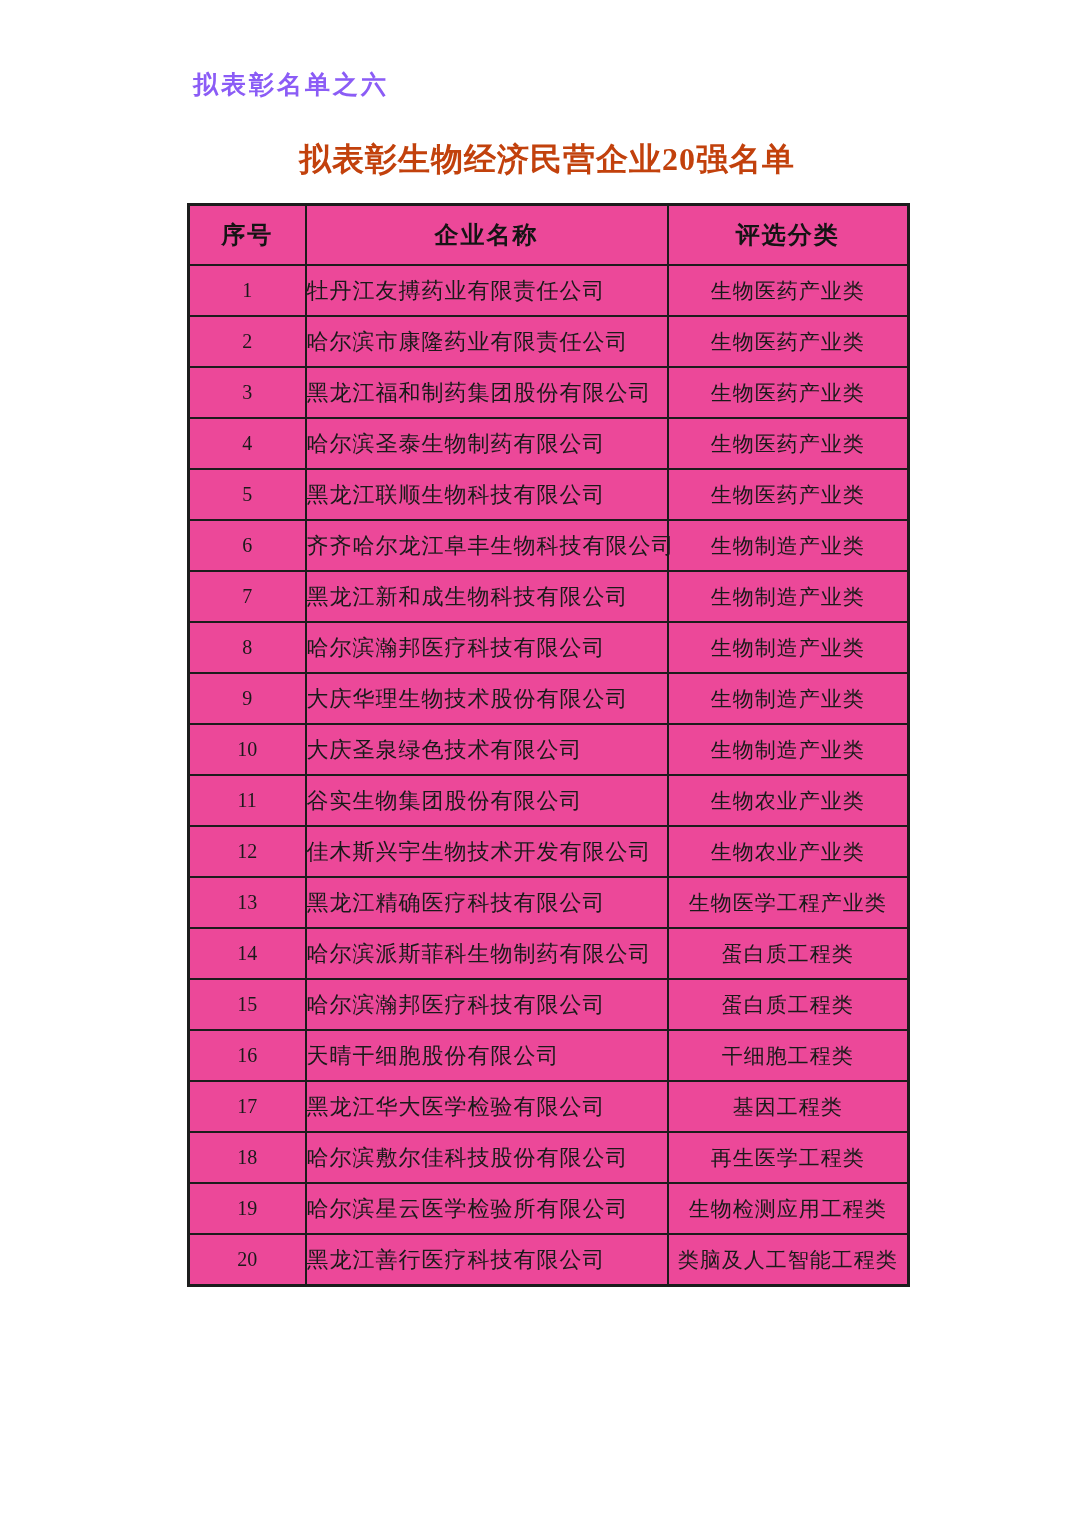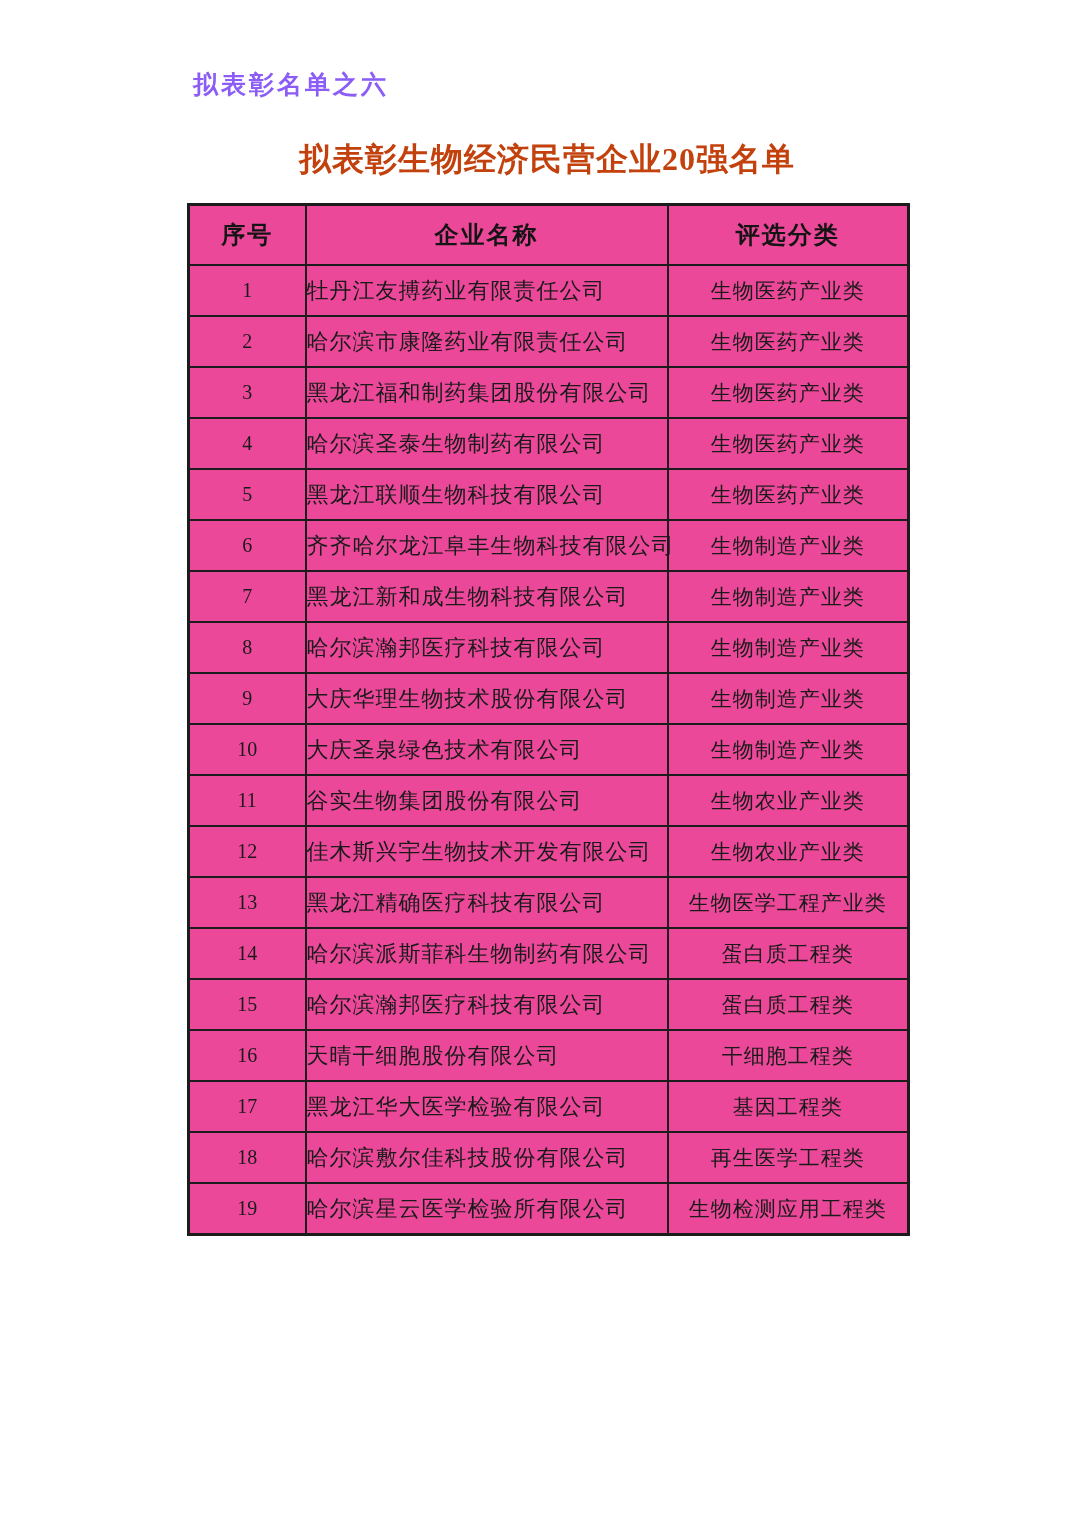--- a/index.html
+++ b/index.html
@@ -227,16 +227,21 @@
     <td class="cell-company">哈尔滨敷尔佳科技股份有限公司</td>
     <td class="cell-category">再生医学工程类</td>
   </tr>
 
   <tr>
     <td class="cell-no">19</td>
     <td class="cell-company">哈尔滨星云医学检验所有限公司</td>
     <td class="cell-category">生物检测应用工程类</td>
   </tr>
 
+  <tr>
+    <td class="cell-no">20</td>
+    <td class="cell-company">黑龙江善行医疗科技有限公司</td>
+    <td class="cell-category">类脑及人工智能工程类</td>
+  </tr>
 </tbody>
   </table>
 
 </div>
 
 </body></html>

